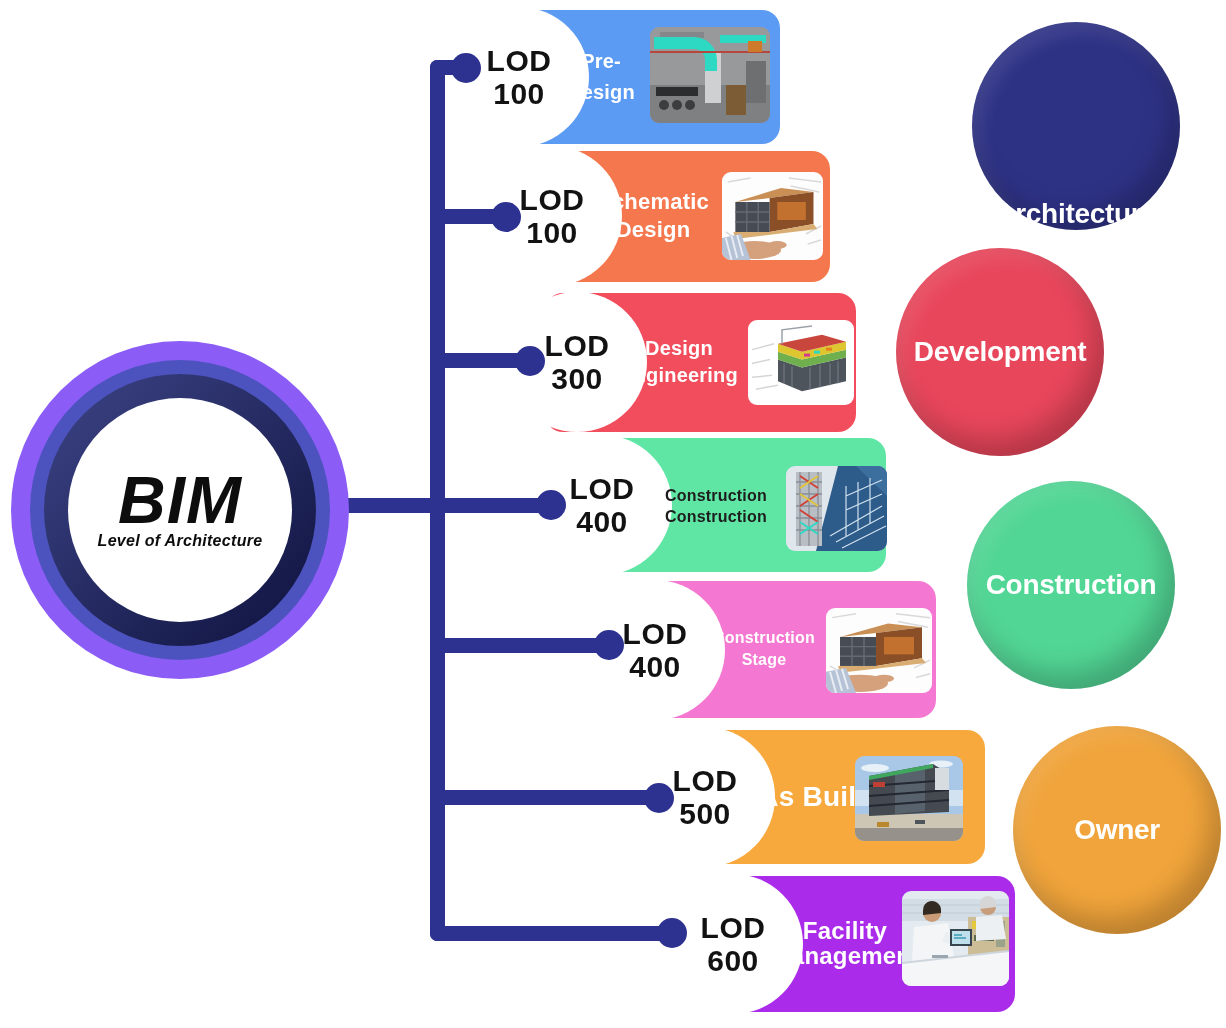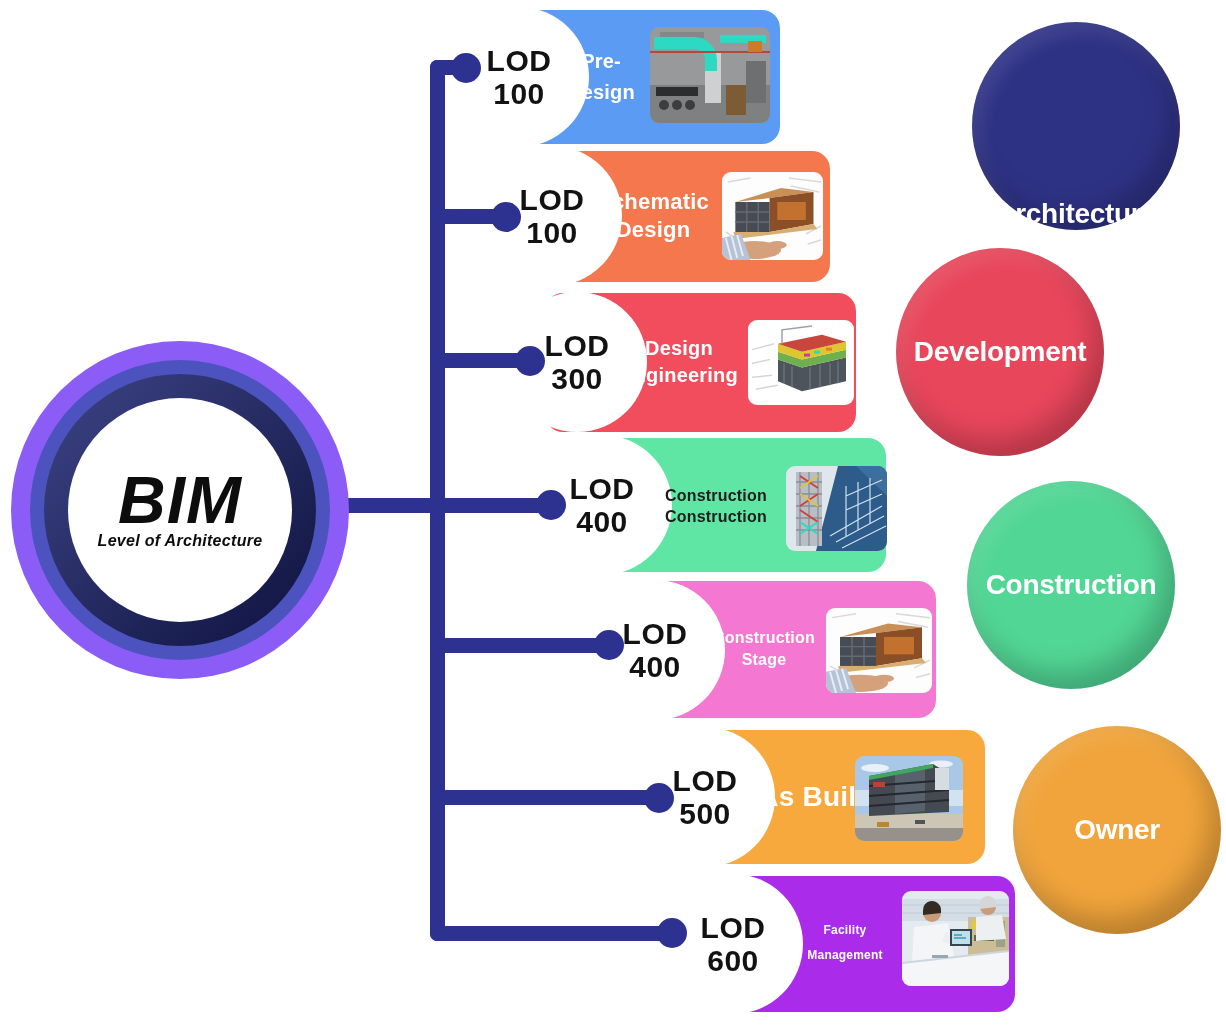--- a/index.html
+++ b/index.html
@@ -237,21 +237,21 @@
         <rect x="60" y="64" width="10" height="4" fill="#50555c"></rect>
     </svg>
   </div>
 
   <div class="card" style="left: 710px; top: 876px; width: 305px; height: 136px; background: rgb(170, 44, 234);"></div>
   <div class="wcircle" style="left:663px;top:874px;"></div>
   <div class="lod" style="left:663px;top:911px;">
     <div>LOD</div>
     <div>600</div>
   </div>
-  <div class="lbl" style="left: 780px; top: 918px; width: 130px; height: 50px; font-size: 12px; line-height: 25px; color: rgb(255, 255, 255);">
+  <div class="lbl" style="left: 780px; top: 918px; width: 130px; height: 50px; font-size: 24px; line-height: 25px; color: rgb(255, 255, 255);">
     <span>Facility</span>
     <span>Management</span>
   </div>
   <div class="photo" style="left:902px;top:891px;width:107px;height:95px;">
     <svg viewBox="0 0 107 95" preserveAspectRatio="none">
       <rect width="107" height="95" fill="#e3eaf0"></rect>
       <rect y="8" width="107" height="22" fill="#d3dde5"></rect>
       <path d="M0 14 107 14 M0 22 107 22" stroke="#bfcbd4" stroke-width="1"></path>
       <rect x="66" y="26" width="41" height="48" fill="#cdbd96"></rect>
       <rect x="70" y="30" width="10" height="8" fill="#e4c93a"></rect>

